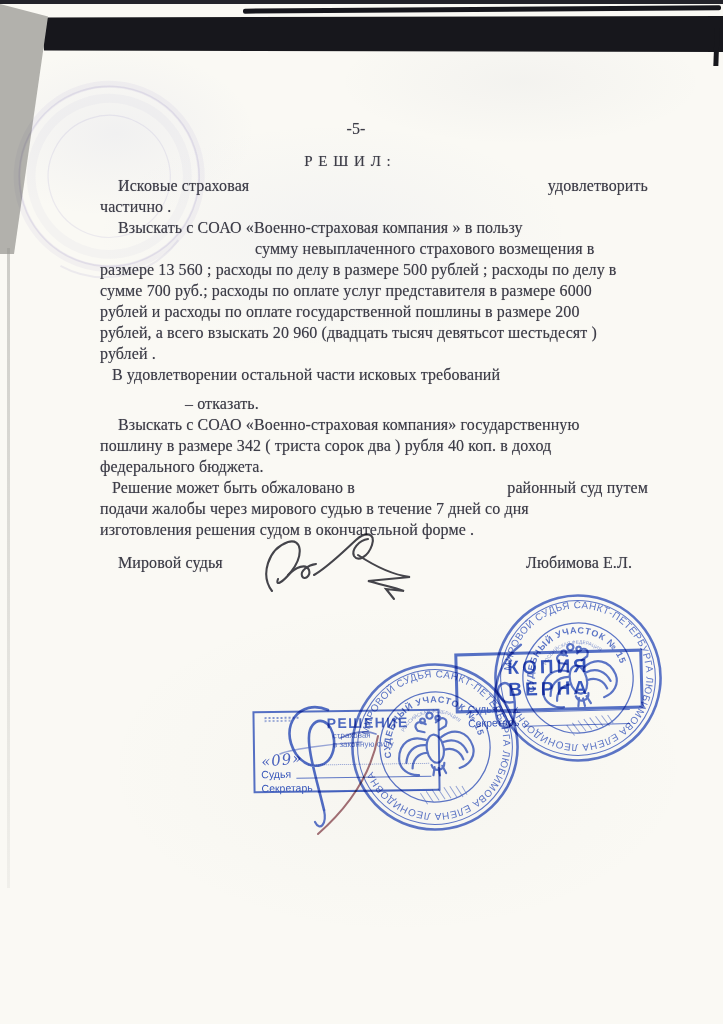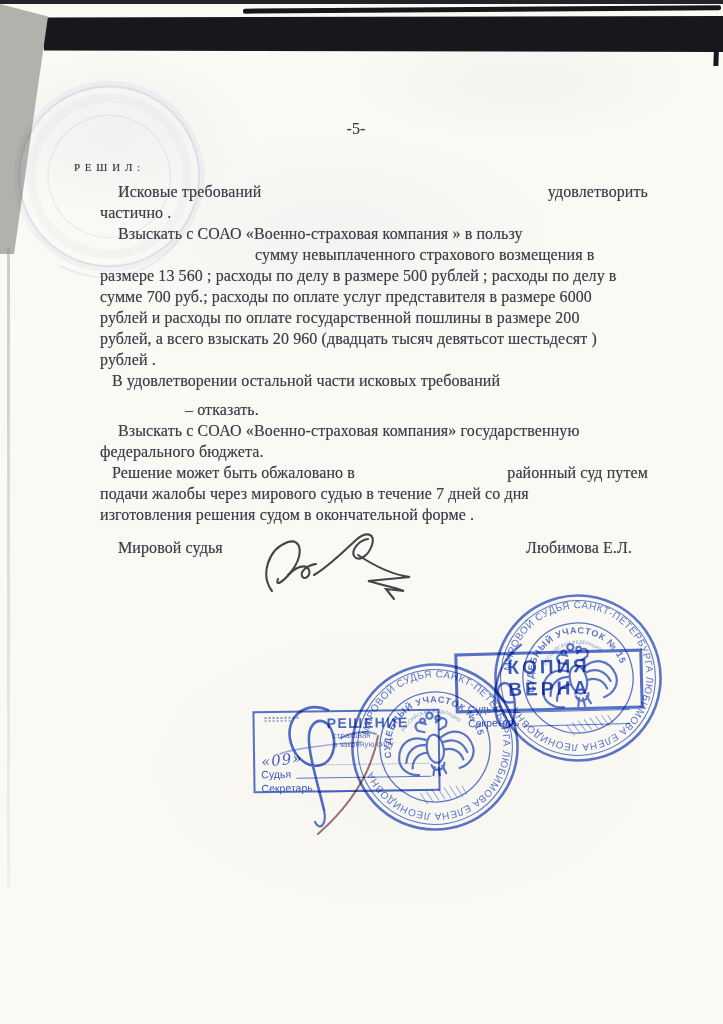--- a/index.html
+++ b/index.html
@@ -28,21 +28,21 @@
   
   .ghost{mix-blend-mode:multiply;}
   
   .doc{
     position:absolute;left:100px;top:118px;width:548px;color:#3d3d47;
     font-size:16px;line-height:21px;letter-spacing:.1px;
     text-shadow:0 0 .7px rgba(70,70,85,.55);
   }
   .doc .line{white-space:nowrap;height:21px;}
   .pageno{text-align:center;transform:translateX(-18px);height:21px;}
-  .heading{transform:translateX(-26px);font-size:11px;height:22px;margin-top:18px;letter-spacing:1px;}
+  .heading{text-align:center;transform:translateX(-26px);font-size:15px;height:22px;margin-top:12px;letter-spacing:1px;}
   .row{display:flex;height:21px;margin-top:3px;white-space:nowrap;}
   .row .r{margin-left:auto;}
   .ind18{padding-left:18px;}
   .ind12{padding-left:12px;}
   .ind85{padding-left:85px;margin-top:8px;}
   .ind155{padding-left:155px;}
   .signer{display:flex;height:21px;margin-top:12px;white-space:nowrap;}
   .signer .r{margin-left:auto;margin-right:16px;}
   
   .ink{position:absolute;mix-blend-mode:multiply;}
@@ -85,34 +85,35 @@
       <circle cx="104" cy="100" r="61" stroke-width="1.2" opacity="0.13"></circle>
       <circle cx="104" cy="100" r="78" stroke-width="9" opacity="0.05"></circle>
       <path d="M 30,170 A 92,92 0 0 0 150,182" stroke-width="2" opacity="0.12"></path>
     </g>
   </svg>
 
   <div class="doc">
     <div class="line pageno">-5-</div>
     <div class="line heading">Р Е Ш И Л :</div>
     <div class="row">
-      <span class="ind18">Исковые требований</span>
+      <span class="ind18">Исковые страховая</span>
       <span class="r">удовлетворить</span>
     </div>
     <div class="line">частично .</div>
     <div class="line ind18">Взыскать с СОАО «Военно-страховая компания » в пользу</div>
     <div class="line ind155">сумму невыплаченного страхового возмещения  в</div>
     <div class="line">размере  13 560  ; расходы по делу в размере  500 рублей ; расходы по  делу в</div>
     <div class="line">сумме  700  руб.; расходы по оплате услуг представителя в размере 6000</div>
     <div class="line">рублей  и расходы по оплате государственной пошлины в размере 200</div>
     <div class="line">рублей, а всего взыскать  20 960  (двадцать  тысяч девятьсот шестьдесят )</div>
     <div class="line">рублей .</div>
     <div class="line ind12">В удовлетворении остальной части исковых требований</div>
     <div class="line ind85">– отказать.</div>
     <div class="line ind18">Взыскать с СОАО «Военно-страховая компания»  государственную</div>
+    <div class="line">пошлину в размере 342 ( триста сорок два ) рубля 40 коп. в  доход</div>
     <div class="line">федерального бюджета.</div>
     <div class="row" style="margin-top:0;align-items:flex-end;">
       <span class="ind12">Решение может быть обжаловано в</span>
       <span class="r">районный суд путем</span>
     </div>
     <div class="line">подачи жалобы через мирового судью в течение 7 дней  со дня</div>
     <div class="line">изготовления решения судом в окончательной форме .</div>
     <div class="signer">
       <span class="ind18">Мировой судья</span>
       <span class="r">Любимова Е.Л.</span>

